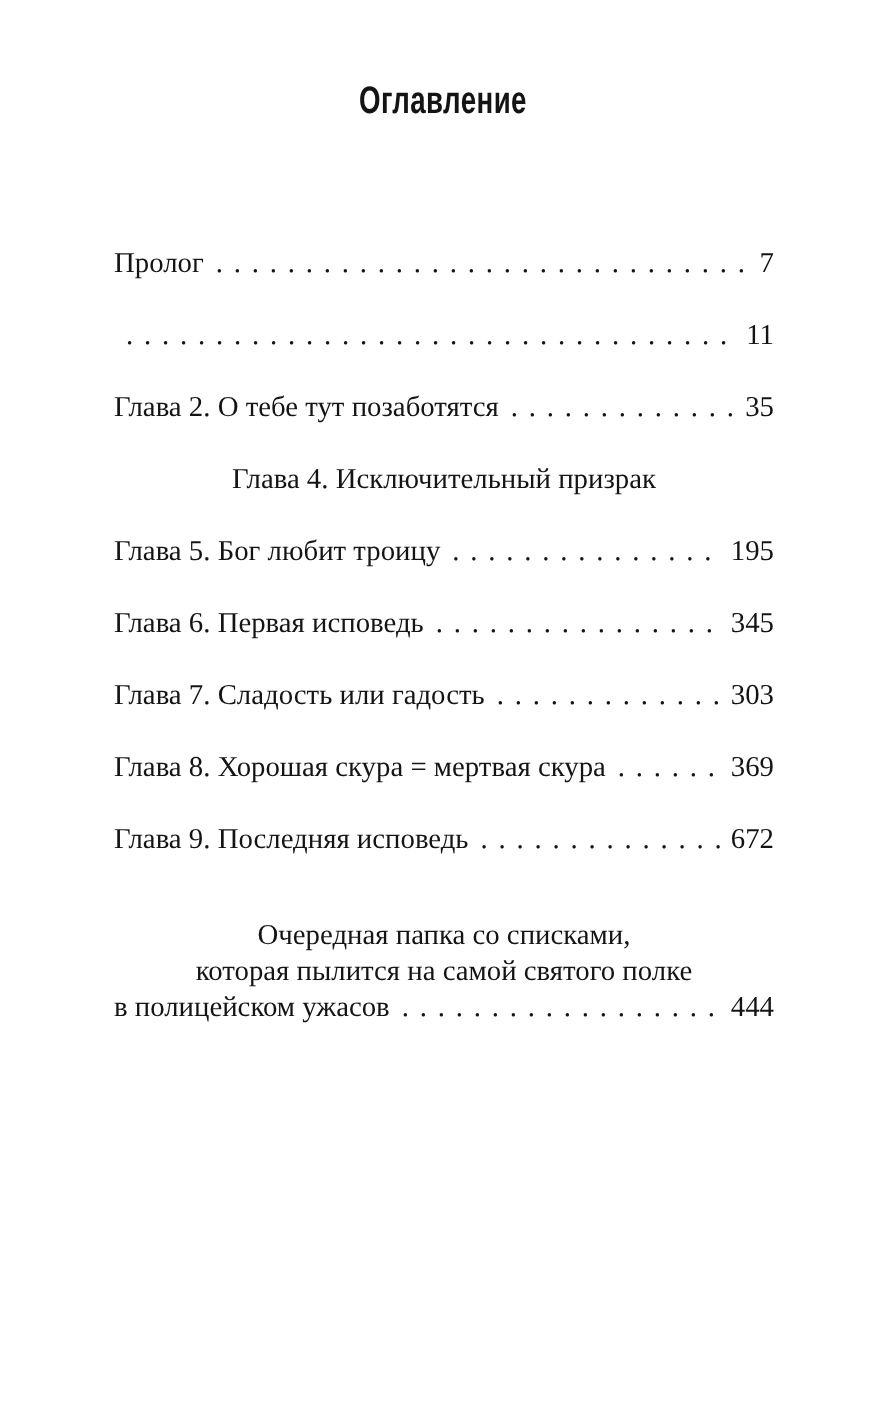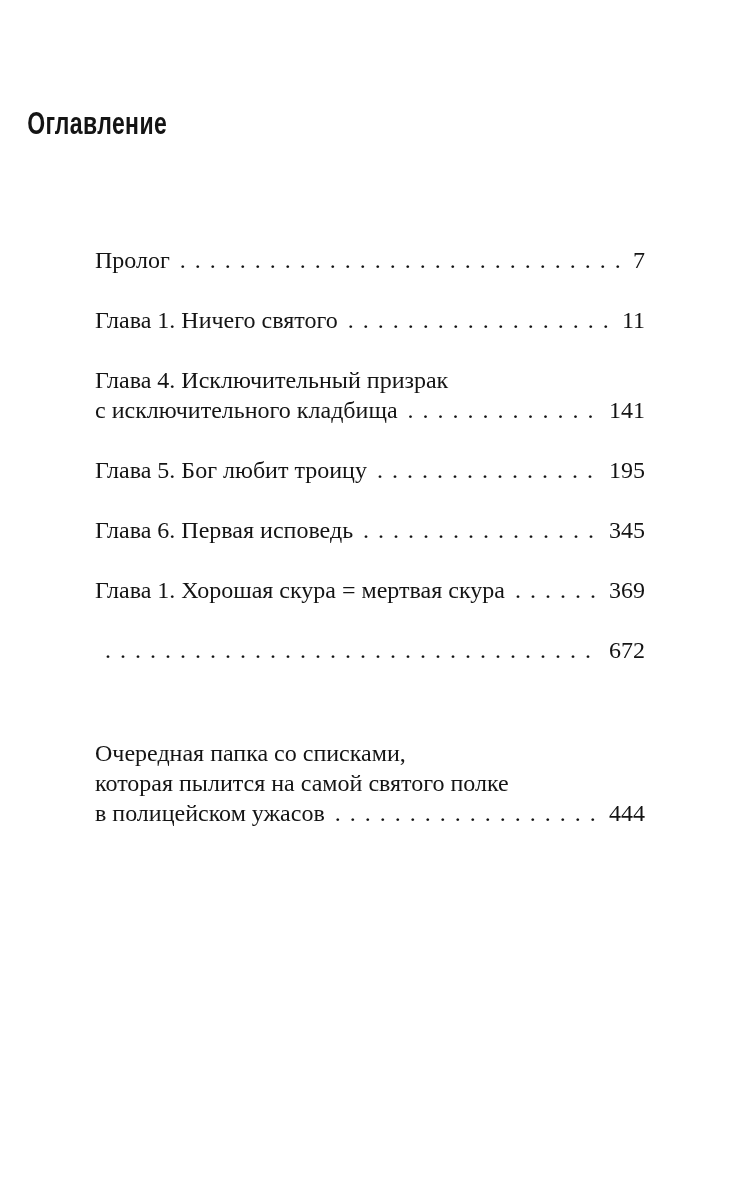--- a/index.html
+++ b/index.html
@@ -9,21 +9,22 @@
   body {
     width: 738px;
     height: 1181px;
     background: #ffffff;
     color: #141414;
     font-family: "Liberation Serif", serif;
     overflow: hidden;
     position: relative;
   }
   .title-wrap {
-    margin-top: 107px;
+    margin-top: 67px;
+    text-align: center;
   }
   .title {
     display: inline-block;
     font-family: "Liberation Sans", sans-serif;
     font-weight: 700;
     font-size: 32px;
     line-height: 32px;
     letter-spacing: 0.5px;
     transform: scaleX(0.72);
     transform-origin: center center;
@@ -33,20 +34,21 @@
     margin: 0 93px 0 95px;
     padding-top: 106px;
     font-size: 24px;
     line-height: 30px;
   }
   .entry {
     margin-bottom: 30px;
   }
   .entry-line {
     white-space: nowrap;
+    text-align: center;
   }
   .entry-row {
     display: flex;
     align-items: flex-end;
   }
   .entry-text {
     white-space: nowrap;
     flex: 0 0 auto;
   }
   .leader {
@@ -58,76 +60,85 @@
     min-width: 0;
   }
   .leader::after {
     content: "...........................................................";
   }
   .page-num {
     flex: 0 0 auto;
     white-space: nowrap;
   }
   .appendix {
-    margin-top: 73px;
+    margin-top: 50px;
   }
 </style>
 </head>
 <body>
 
 <div class="title-wrap">
   <span class="title">Оглавление</span>
 </div>
 
 <div class="toc">
     <div class="entry">
       <div class="entry-row">
         <span class="entry-text">Пролог</span>
         <span class="leader"></span>
         <span class="page-num">7</span>
       </div>
     </div>
     <div class="entry">
       <div class="entry-row">
-        <span class="entry-text">Глава 1. Ничего святого</span>
         <span class="leader"></span>
         <span class="page-num">11</span>
       </div>
     </div>
     <div class="entry">
+      <div class="entry-row">
+        <span class="entry-text">Глава 2. О тебе тут позаботятся</span>
+        <span class="leader"></span>
+        <span class="page-num">35</span>
+      </div>
+    </div>
+    <div class="entry">
       <div class="entry-line">Глава 4. Исключительный призрак</div>
-      <div class="entry-row">
-        <span class="entry-text">с исключительного кладбища</span>
-        <span class="leader"></span>
-        <span class="page-num">141</span>
-      </div>
     </div>
     <div class="entry">
       <div class="entry-row">
         <span class="entry-text">Глава 5. Бог любит троицу</span>
         <span class="leader"></span>
         <span class="page-num">195</span>
       </div>
     </div>
     <div class="entry">
       <div class="entry-row">
         <span class="entry-text">Глава 6. Первая исповедь</span>
         <span class="leader"></span>
         <span class="page-num">345</span>
       </div>
     </div>
     <div class="entry">
       <div class="entry-row">
-        <span class="entry-text">Глава 1. Хорошая скура = мертвая скура</span>
+        <span class="entry-text">Глава 7. Сладость или гадость</span>
+        <span class="leader"></span>
+        <span class="page-num">303</span>
+      </div>
+    </div>
+    <div class="entry">
+      <div class="entry-row">
+        <span class="entry-text">Глава 8. Хорошая скура = мертвая скура</span>
         <span class="leader"></span>
         <span class="page-num">369</span>
       </div>
     </div>
     <div class="entry">
       <div class="entry-row">
+        <span class="entry-text">Глава 9. Последняя исповедь</span>
         <span class="leader"></span>
         <span class="page-num">672</span>
       </div>
     </div>
     <div class="entry appendix">
       <div class="entry-line">Очередная папка со списками,</div>
       <div class="entry-line">которая пылится на самой святого полке</div>
       <div class="entry-row">
         <span class="entry-text">в полицейском ужасов</span>
         <span class="leader"></span>

